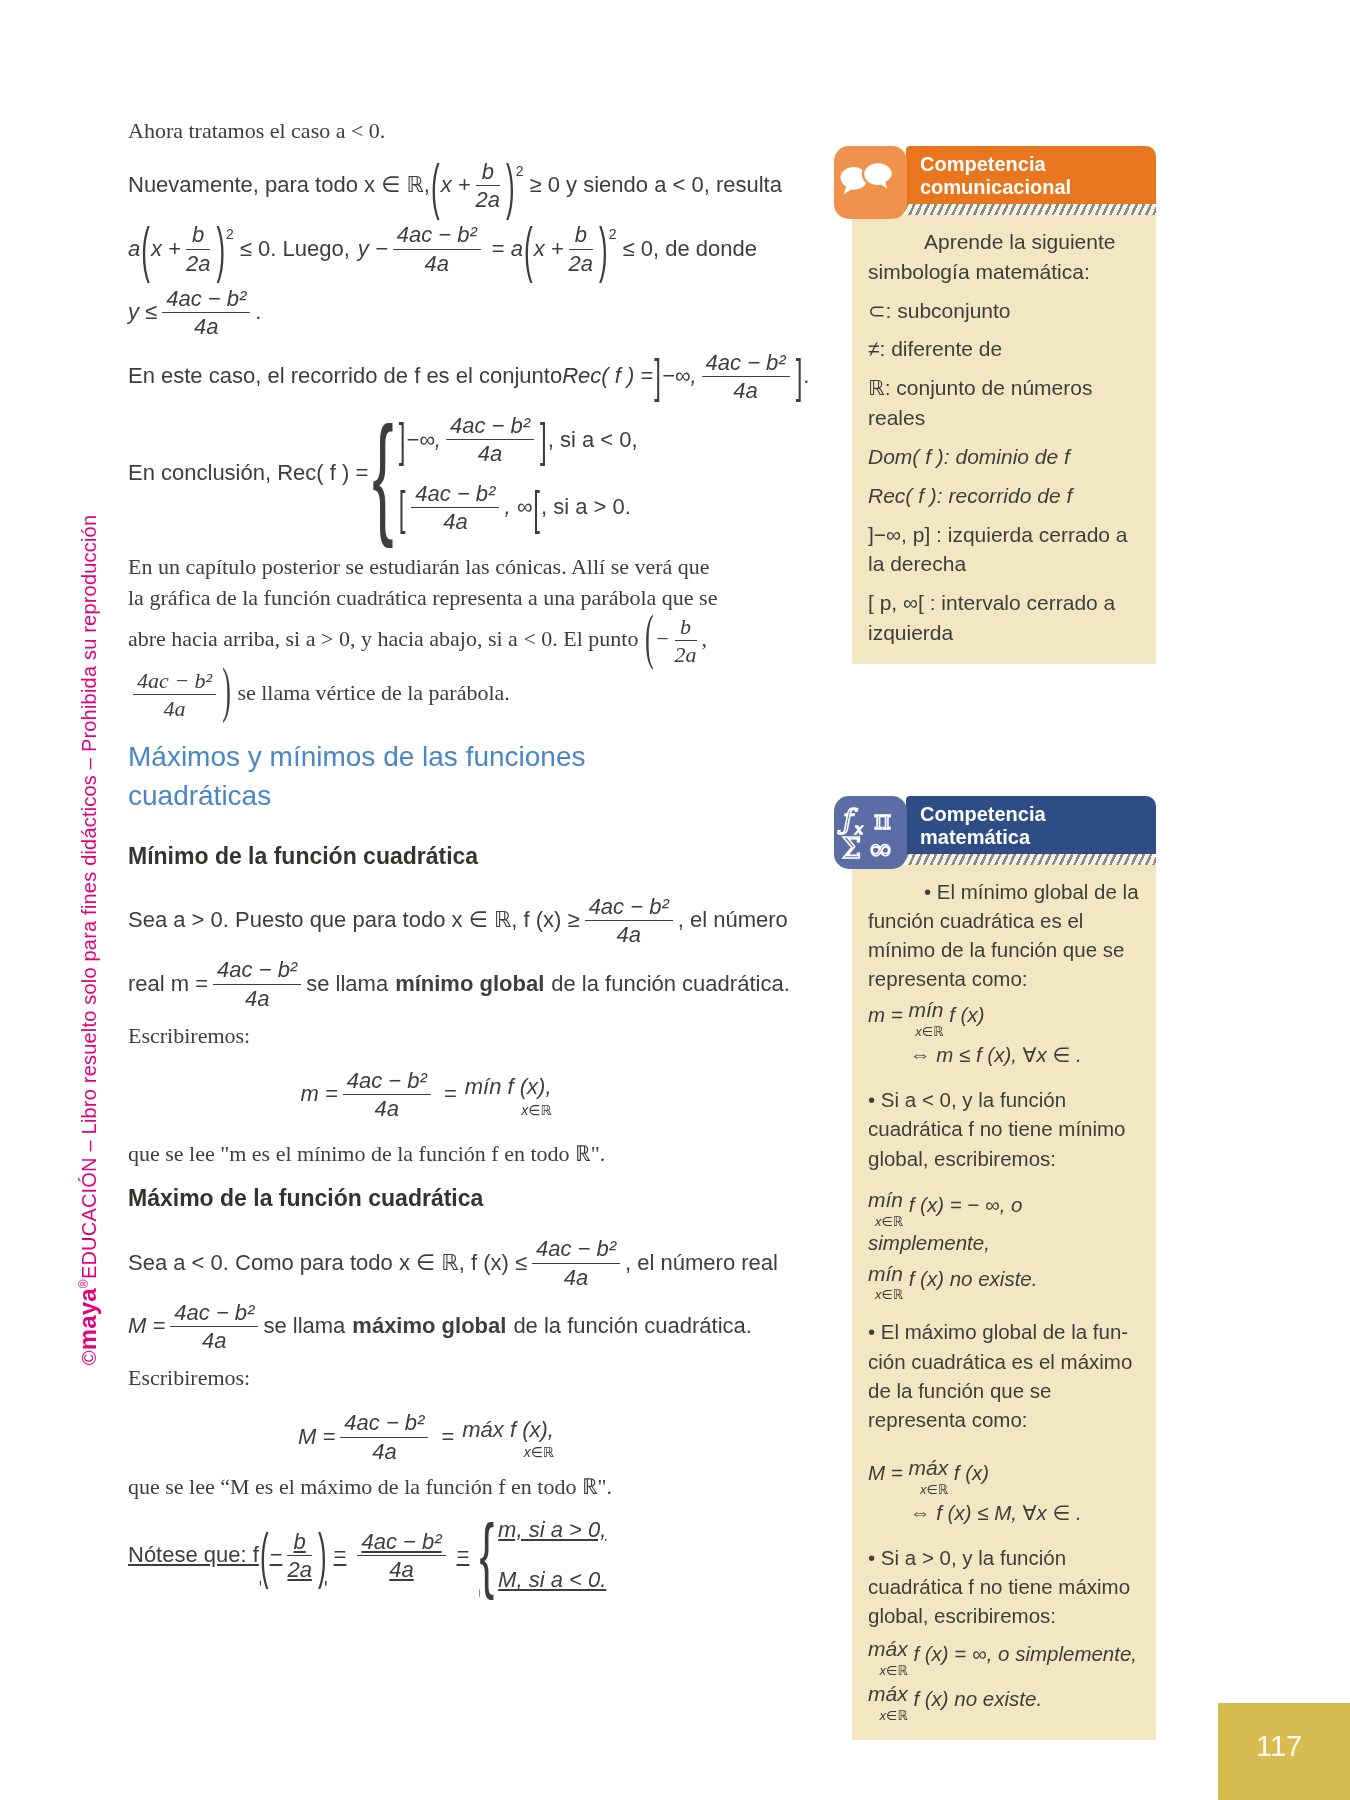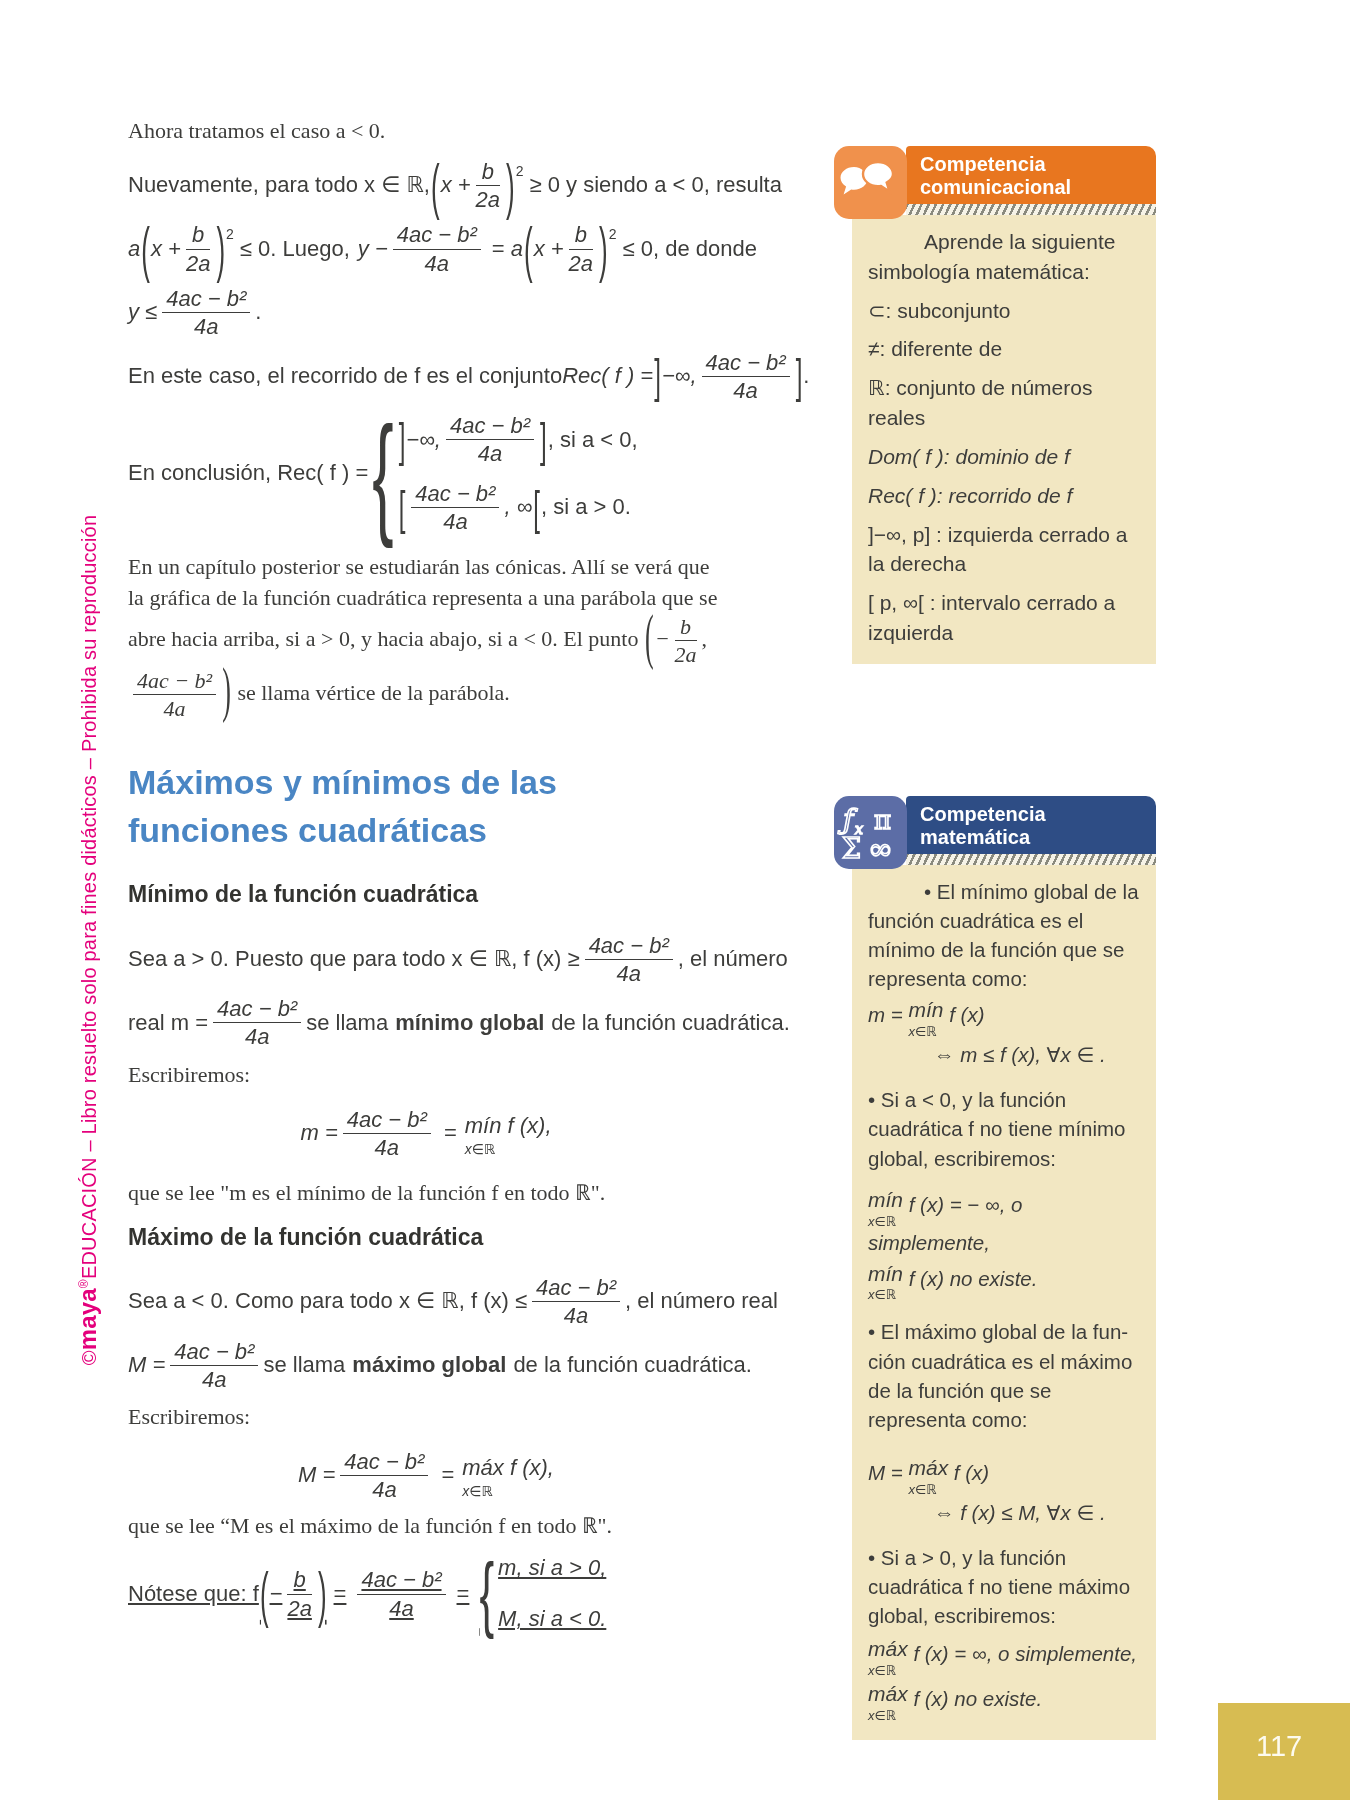--- a/index.html
+++ b/index.html
@@ -28,24 +28,24 @@
   .frow>*{flex:0 0 auto;}
   .fr{display:inline-block;text-align:center;vertical-align:middle;margin:0 5px;font-style:italic;line-height:1.15;}
   .fr .n{display:block;padding:0 4px 1px;border-bottom:1.6px solid var(--ink);}
   .fr .d{display:block;padding-top:1px;}
   .bp{display:inline-block;transform:scaleY(2.35);font-size:26px;font-weight:300;line-height:1;margin:0 1px;}
   .bk{display:inline-block;transform:scaleY(1.95);font-size:24px;line-height:1;margin:0 1px;}
   sup.s2{font-size:14px;vertical-align:top;position:relative;top:-14px;}
   .brace{display:inline-block;transform:scaleY(2.1);font-size:64px;font-weight:200;line-height:1;margin:0 4px;}
   .cases{display:flex;flex-direction:column;gap:14px;}
   .cases .frow{margin:0;}
-  .limop{display:inline-block;vertical-align:middle;text-align:left;}
+  .limop{display:inline-block;vertical-align:middle;text-align:right;}
   .limop .t1{display:block;font-style:italic;}
   .limop .u1{display:block;font-size:14px;line-height:1;font-style:italic;}
-  h1.sec{color:var(--heading-blue);font-size:34px;font-weight:bold;margin:38px 0 24px;}
+  h1.sec{color:var(--heading-blue);font-size:28px;font-weight:normal;margin:16px 0 24px;}
   h2.sub{font-size:23px;font-weight:bold;margin:10px 0 22px;color:#333330;}
   .center-f{display:flex;justify-content:center;align-items:center;margin:16px 0 18px;}
   .gap-top{margin-top:40px;}
   
   .cbox{position:absolute;width:322px;}
   .cbox .icon{
     position:absolute;left:0;top:0;width:73px;height:73px;border-radius:15px;z-index:2;
   }
   .cbox .hdr{
     margin-left:72px;min-height:58px;border-radius:4px 10px 0 0;color:#fff;
@@ -58,21 +58,21 @@
   .cbox .bd{
     margin-left:18px;background:var(--beige);padding:12px 16px 16px;font-size:21px;line-height:1.42;
   }
   .box1 .icon{background:var(--icon-orange);}
   .box1 .hdr{background:var(--accent-orange);}
   .box2 .icon{background:var(--icon-blue);}
   .box2 .hdr{background:var(--accent-blue);}
   .bd p{margin-bottom:9px;}
   .bd p.indent{text-indent:56px;}
   .bd .fline{margin:2px 0 2px;}
-  .bd .findent{margin-left:66px;}
+  .bd .findent{margin-left:42px;}
   .bd .limop .t1{font-size:21px;}
   .bd .limop .u1{font-size:13px;}
   .bd .sp{margin-bottom:16px;}
   
   .pageno{
     position:absolute;left:1218px;top:1703px;width:132px;height:97px;background:var(--gold);
     color:#fdfbef;font-size:29px;padding:27px 0 0 38px;
   }
 </style>
 </head>

